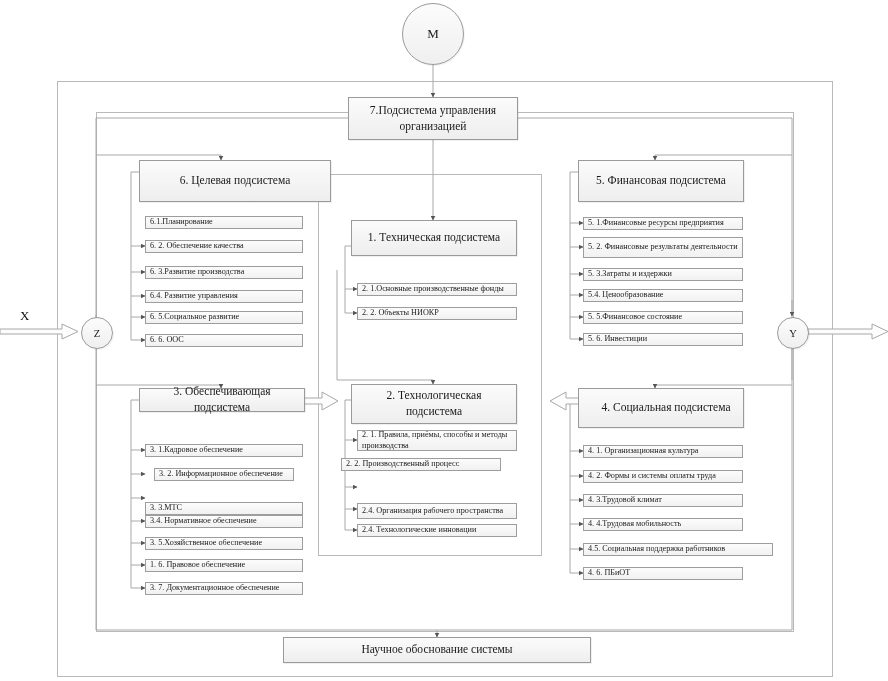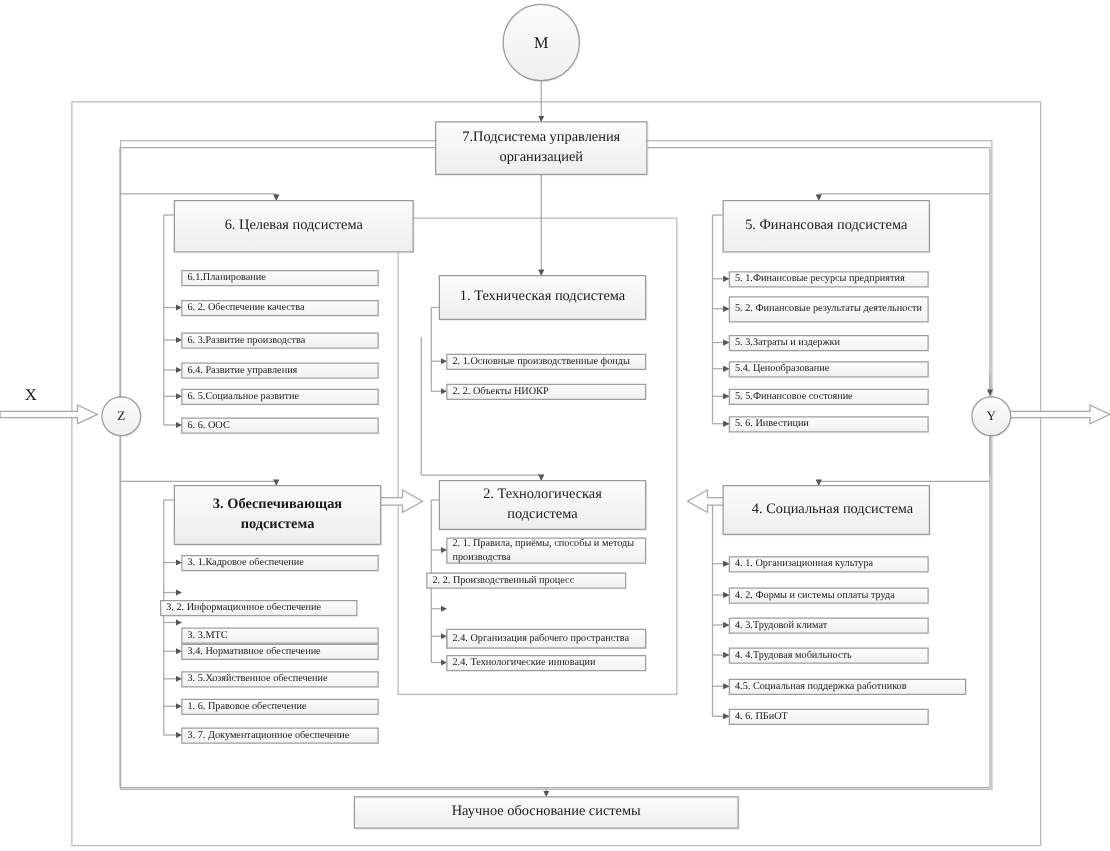--- a/index.html
+++ b/index.html
@@ -200,27 +200,27 @@
   <div class="leaf" style="left:583px;top:289px;width:160px;height:13px;">
     <span>5.4. Ценообразование</span>
     </div>
   <div class="leaf" style="left:583px;top:311px;width:160px;height:13px;">
     <span>5. 5.Финансовое состояние</span>
     </div>
   <div class="leaf" style="left:583px;top:333px;width:160px;height:13px;">
     <span>5. 6. Инвестиции</span>
     </div>
 
-  <div class="node big" style="left:139px;top:388px;width:166px;height:48px;font-weight:bold;">
+  <div class="node big" style="left:139px;top:388px;width:166px;height:24px;">
     <span>3. Обеспечивающая подсистема</span>
   </div>
   <div class="leaf" style="left:145px;top:444px;width:158px;height:13px;">
     <span>3. 1.Кадровое обеспечение</span>
     </div>
-  <div class="leaf" style="left:128px;top:468px;width:158px;height:13px;margin-top:12px;">
+  <div class="leaf" style="left:154px;top:468px;width:140px;height:13px;">
     <span>3. 2. Информационное обеспечение</span>
     </div>
   <div class="leaf" style="left:145px;top:492px;width:158px;height:13px;margin-top:10px;">
     <span>3. 3.МТС</span>
     </div>
   <div class="leaf" style="left:145px;top:515px;width:158px;height:13px;">
     <span>3.4. Нормативное обеспечение</span>
     </div>
   <div class="leaf" style="left:145px;top:537px;width:158px;height:13px;">
     <span>3. 5.Хозяйственное обеспечение</span>

